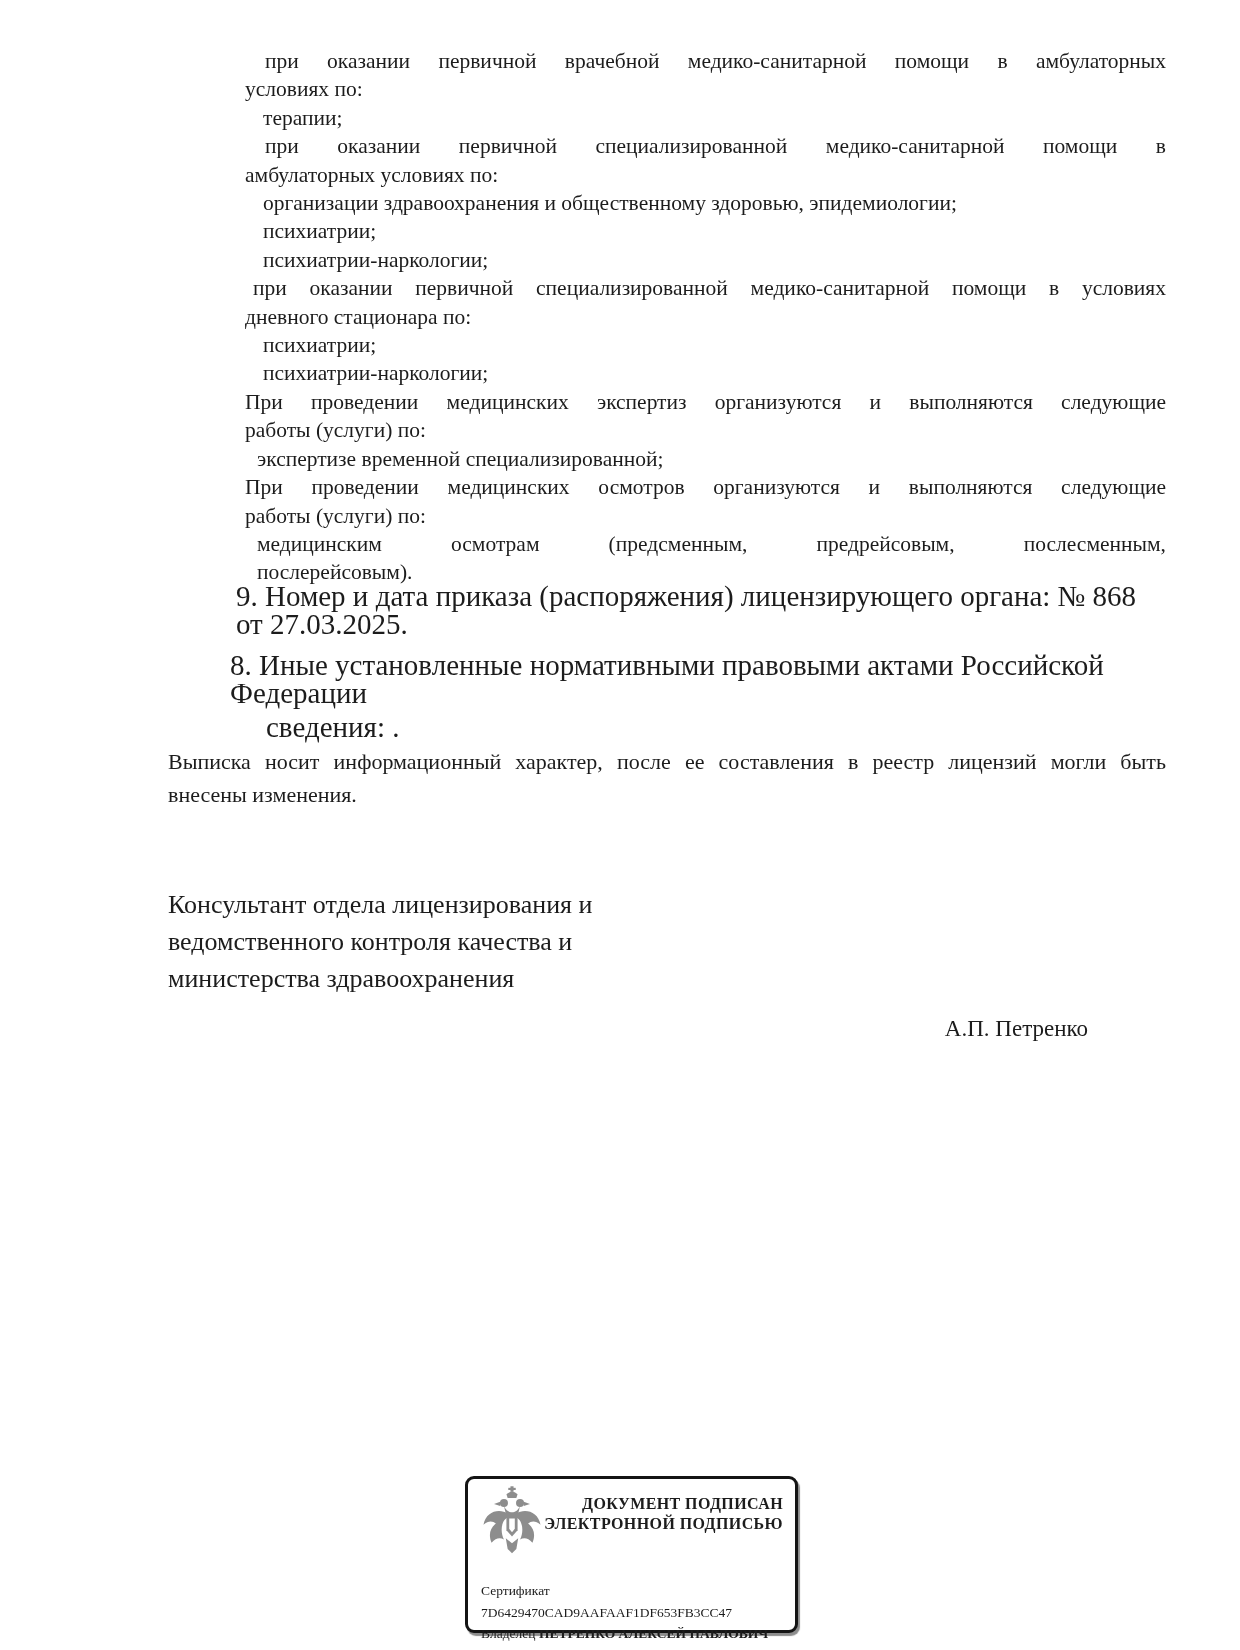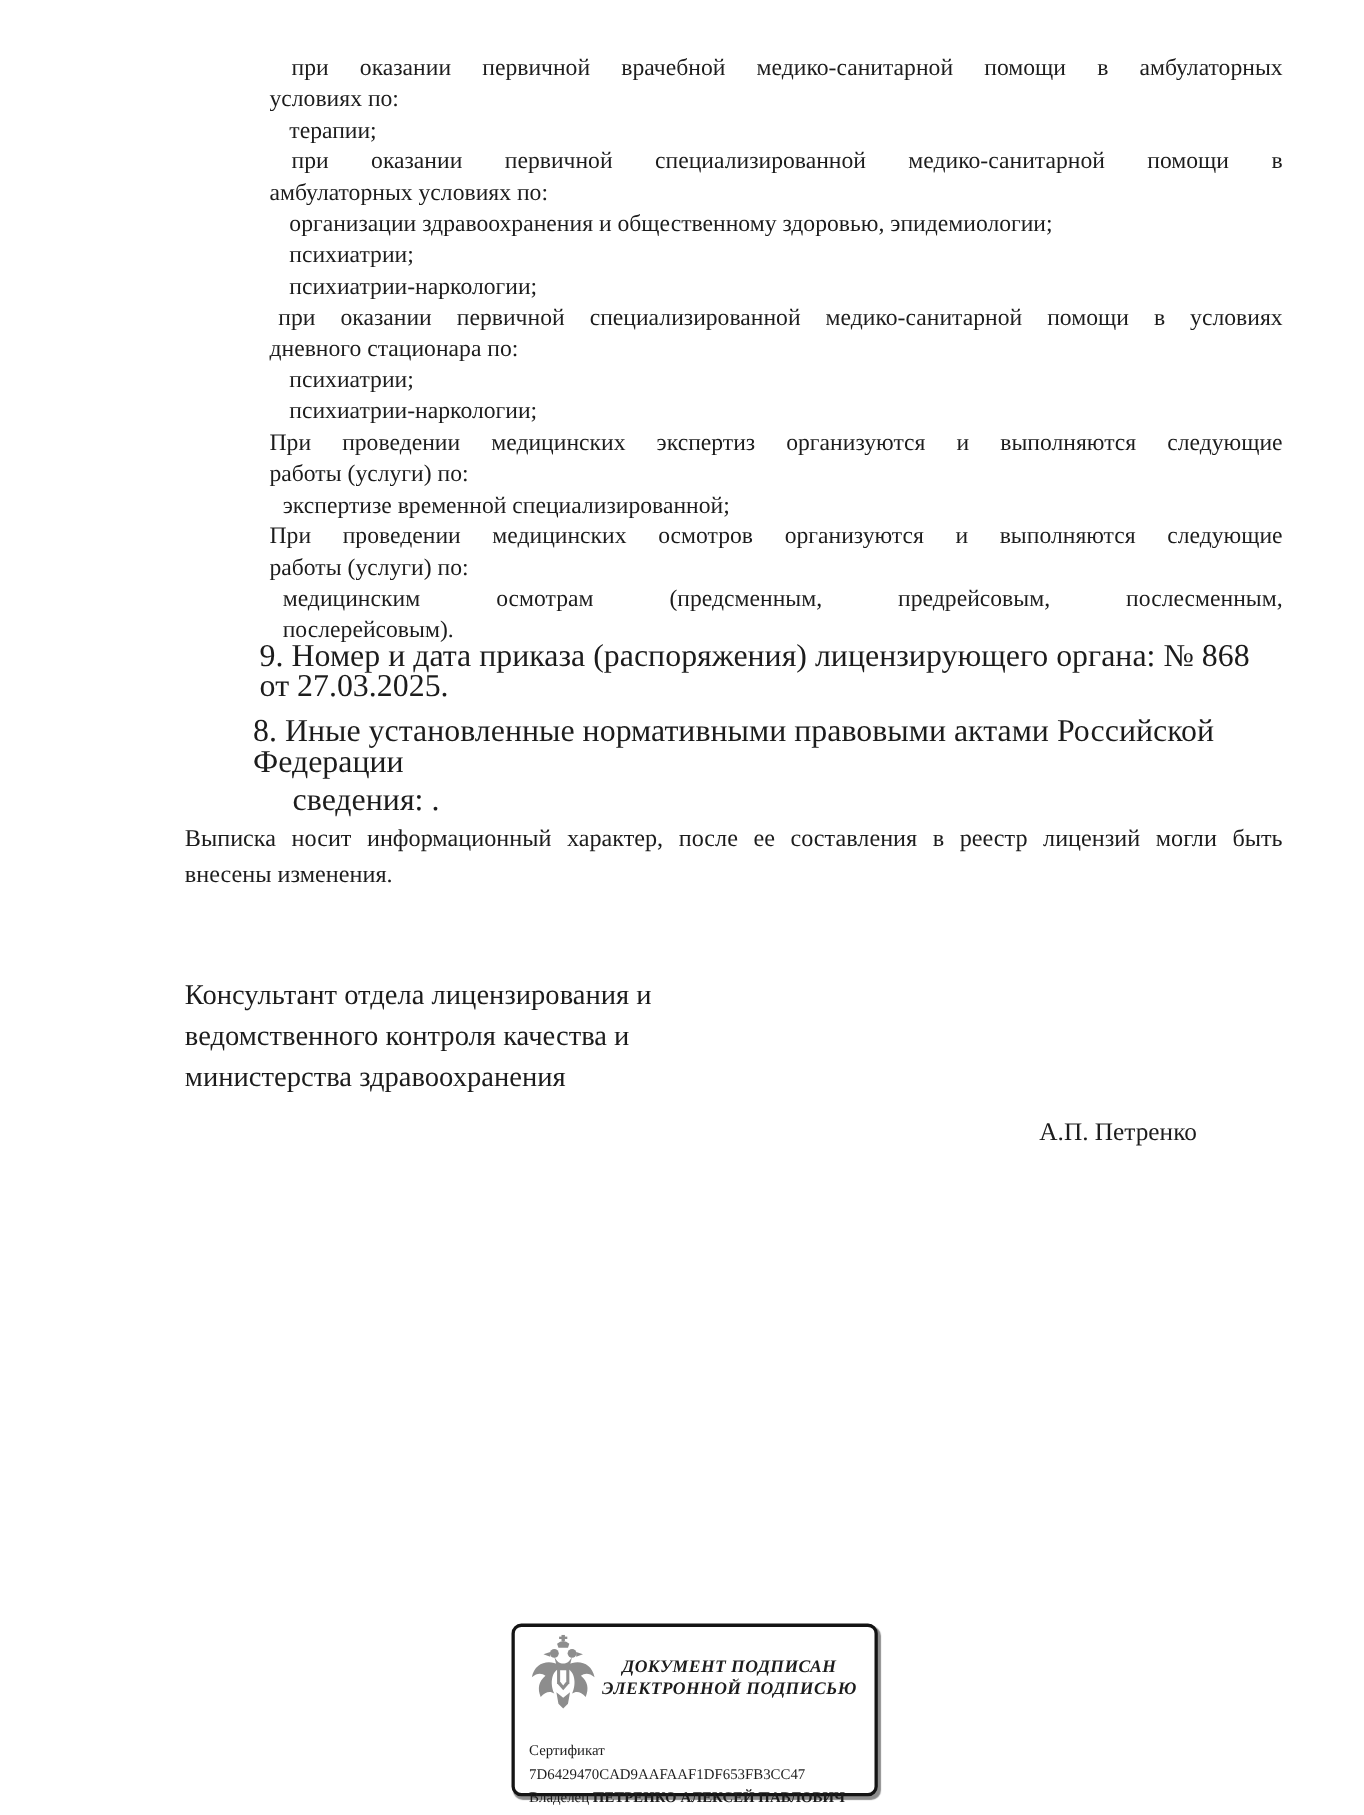--- a/index.html
+++ b/index.html
@@ -35,22 +35,22 @@
 
   
   .stamp{
     left:465px;top:1476px;width:333px;height:157px;box-sizing:border-box;
     border:3px solid #141414;border-radius:9px;background:#ffffff;
     box-shadow:2px 3px 1px rgba(0,0,0,0.45);
   }
   .stamp-top{display:flex;align-items:flex-start;padding:7px 12px 0 13px;}
   .emblem{flex:0 0 62px;}
   .stamp-title{
-    flex:1;text-align:center;margin-top:20px;
-    font-size:16px;line-height:20px;font-weight:600;letter-spacing:.4px;font-style:italic;
+    flex:1;text-align:right;margin-top:8px;
+    font-size:16px;line-height:20px;font-weight:600;letter-spacing:.4px;
   }
   .stamp-info{padding:4px 12px 0 13px;font-size:13.5px;line-height:21.5px;margin-top:20px;}
   .stamp-info b{font-weight:bold;}
 </style>
 </head>
 <body>
 
 <div class="abs works">
   <div class="wline jl i20">при оказании первичной врачебной медико-санитарной помощи в амбулаторных</div>
   <div class="wline">условиях по:</div>

